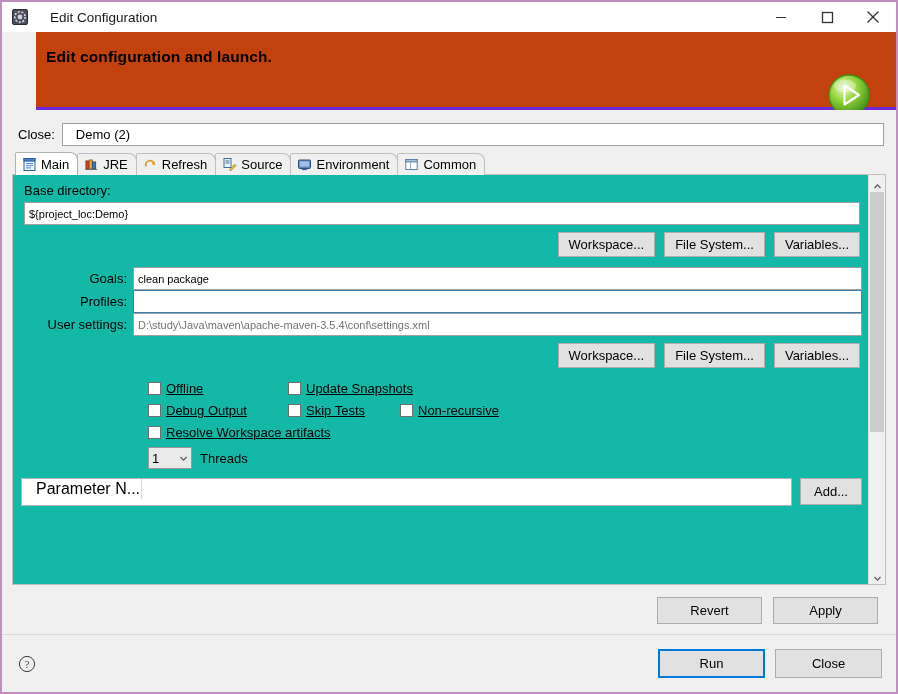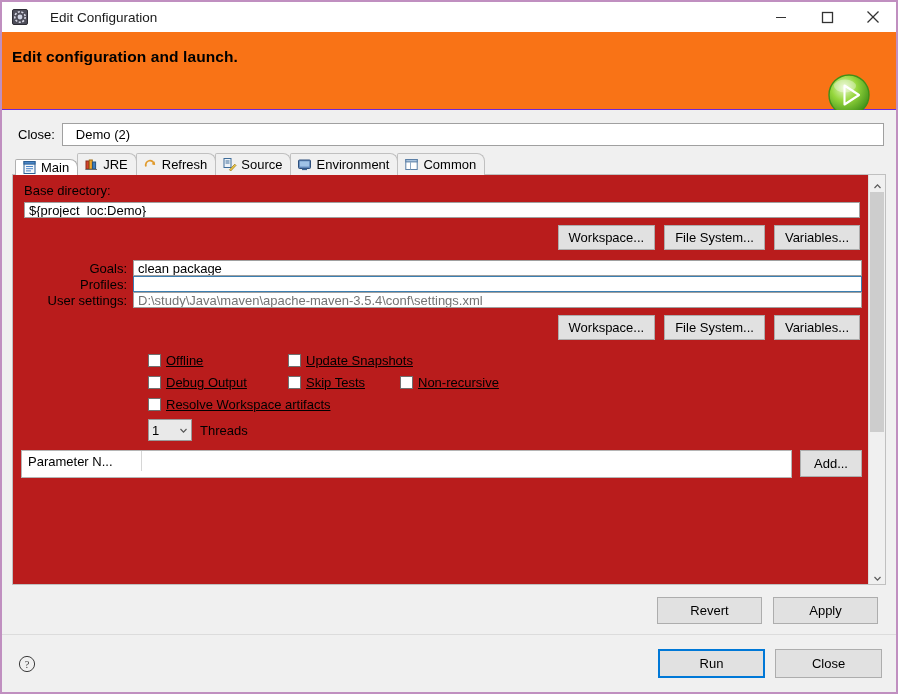--- a/index.html
+++ b/index.html
@@ -58,24 +58,25 @@
     width: 46px; height: 30px;
     display: flex; align-items: center; justify-content: center;
     background: transparent;
     border: none;
     cursor: default;
   }
 
   
   #header {
     height: 78px;
-    background: #f97316;
-    position: relative;
-    flex: 0 0 auto;
-    border-bottom: 1px solid #6d28d9;
+    background: #c2410c;
+    position: relative;
+    flex: 0 0 auto;
+    border-bottom: 3px solid #6d28d9;
+    margin-left: 34px;
   }
   #header-title {
     position: absolute;
     left: 10px; top: 16px;
     font-size: 15.5px;
     font-weight: bold;
     color: #000;
     letter-spacing: 0.1px;
   }
   #header-icon {
@@ -135,31 +136,31 @@
     border-bottom: none;
     border-radius: 2px 8px 0 0;
     margin-right: -1px;
     white-space: nowrap;
     cursor: default;
     color: #000;
   }
   .tab.active {
     background: #ffffff;
     border-color: #b0b0b0;
-    height: 16px;
+    height: 23px;
     font-weight: normal;
     z-index: 4;
     position: relative;
   }
   .tab-ico { width: 15px; height: 15px; flex: 0 0 auto; display:block; }
 
   
   #panel {
     flex: 1 1 auto;
-    background: #b91c1c;
+    background: #14b8a6;
     border: 1px solid #c0c0c0;
     margin-top: -1px;
     position: relative;
     display: flex;
     overflow: hidden;
   }
   #panel-content {
     flex: 1 1 auto;
     position: relative;
     padding: 8px 6px 0 8px;
@@ -183,25 +184,25 @@
   .sb-track { flex: 1 1 auto; background: #f0f0f0; position: relative; }
   .sb-thumb {
     position: absolute;
     left: 1px; right: 1px; top: 0;
     height: 64%;
     background: #cdcdcd;
   }
   .sb-chev { width: 9px; height: 9px; display:block; }
   .lbl { font-size: 13px; color: #000; }
   .field {
-    height: 16px;
+    height: 23px;
     border: 1px solid #a0a0a0;
     background: #ffffff;
     font-family: "Liberation Sans", sans-serif;
-    font-size: 13px;
+    font-size: 11px;
     padding: 0 4px;
     color: #000;
     outline: none;
     width: 100%;
   }
   .field.focused { border: 1px solid #3c7fb1; }
   .field.muted { color: #737373; }
 
   .btnrow { display: flex; justify-content: flex-end; gap: 9px; margin-top: 7px; }
   .btn {
@@ -265,22 +266,22 @@
     flex: 1 1 auto;
     border: 1px solid #b5b5b5;
     background: #fff;
     height: 28px;
     display: flex;
     overflow: hidden;
   }
   .th {
     height: 20px;
     display: flex; align-items: center;
-    padding: 0 6px;
-    font-size: 13px;
+    padding: 0 14px;
+    font-size: 16px;
     border-right: 1px solid #d6d6d6;
     background: #fff;
     cursor: default;
     white-space: nowrap;
     overflow: hidden;
   }
   #th-param { width: 120px; flex: 0 0 auto; }
   #th-value { width: 198px; flex: 0 0 auto; }
   #th-rest  { flex: 1 1 auto; border-right: none; }
 

